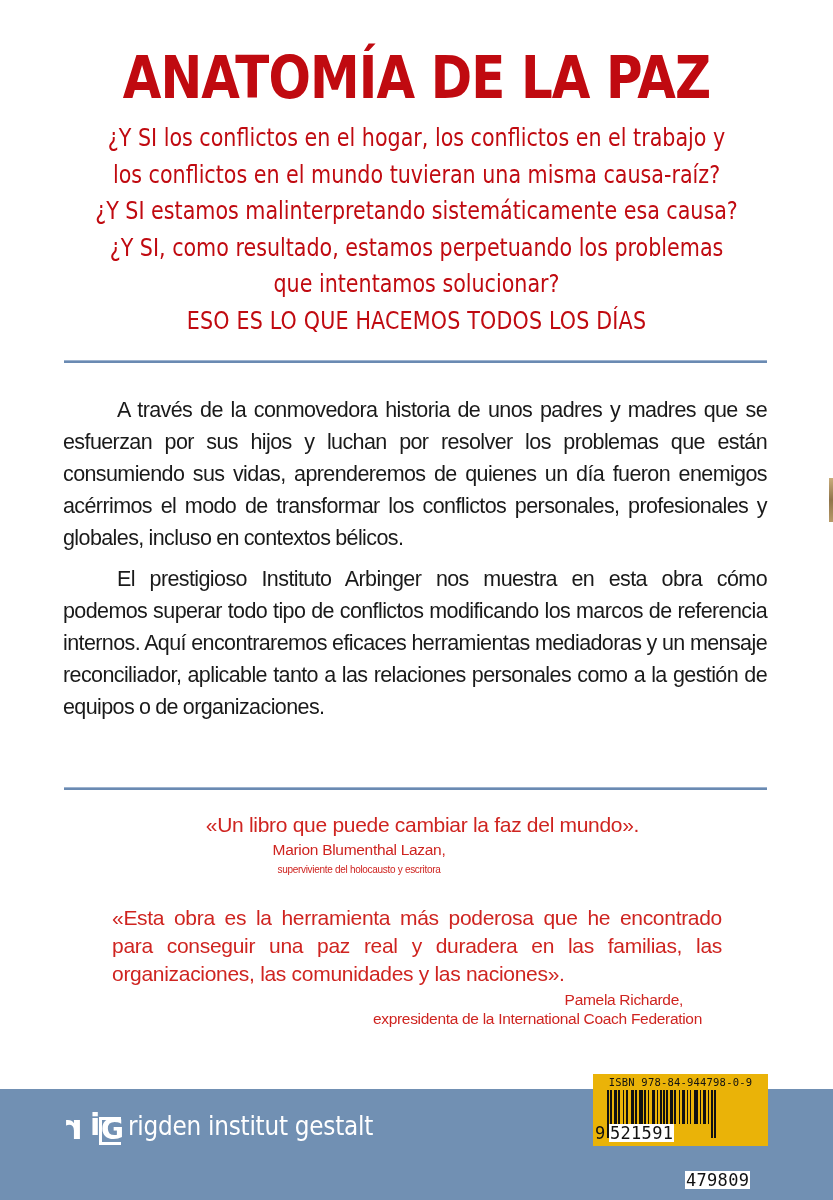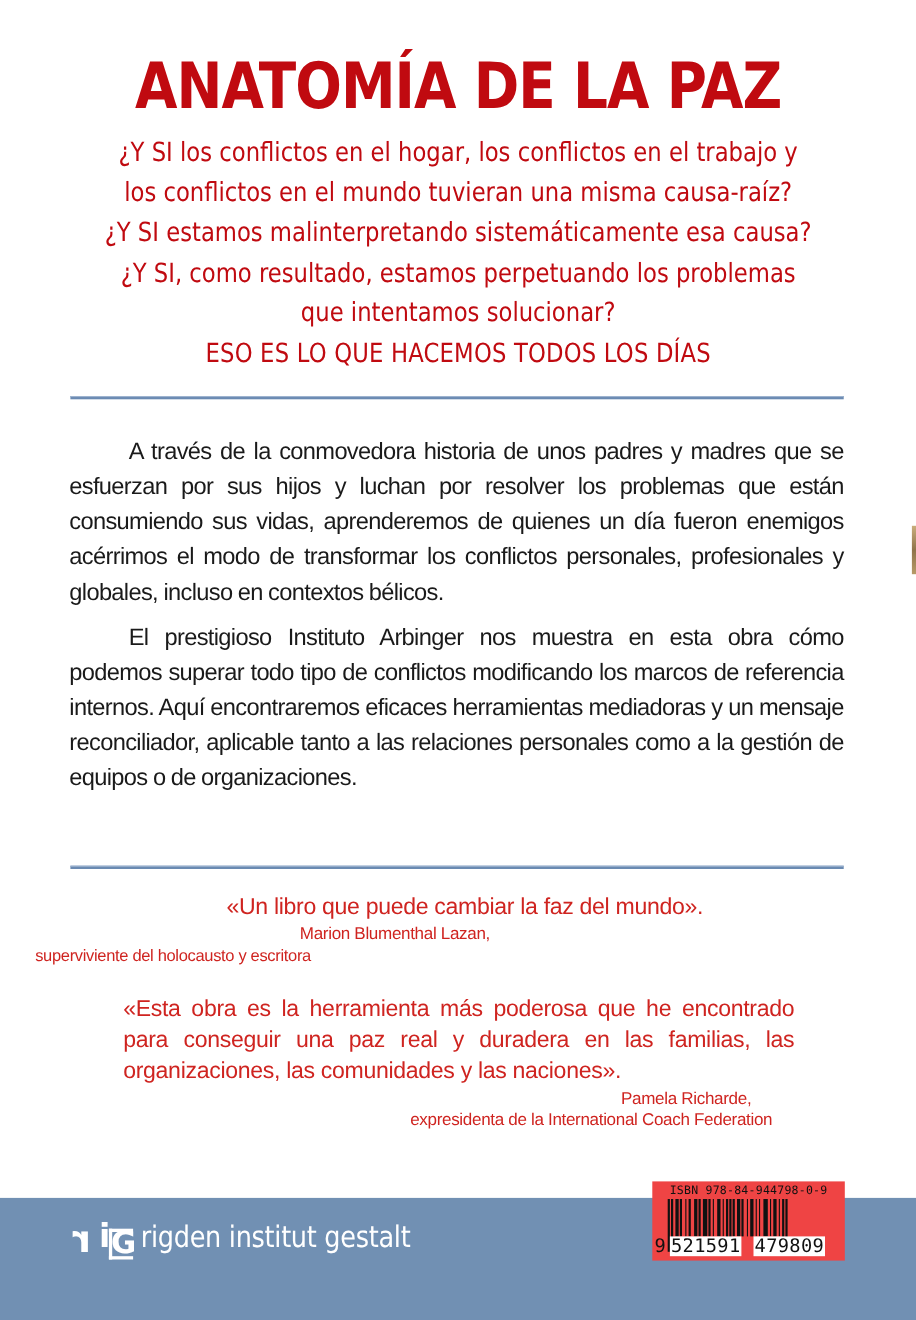--- a/index.html
+++ b/index.html
@@ -37,21 +37,21 @@
     }
     .body-text p { text-indent: 54px; margin-bottom: 9px; }
     .body-text em { font-style: italic; }
 
     .quote {
       position: absolute; color: #cf2420;
       font-family: "Liberation Sans", sans-serif; letter-spacing: -0.3px;
     }
     .quote-1-text { left: 0; width: 833px; top: 812px; text-align: center; font-size: 21px; line-height: 26px; padding-left: 12px; }
     .quote-1-author { left: 0; width: 718px; top: 840px; text-align: center; font-size: 15.5px; line-height: 20px; }
-    .quote-1-role { left: 0; width: 718px; top: 860px; text-align: left; font-size: 15px; line-height: 20px; padding-left: 32px; }
+    .quote-1-role { left: 0; width: 718px; top: 860px; text-align: center; font-size: 10px; line-height: 20px; }
 
     .quote-2-text { left: 112px; width: 610px; top: 904px; text-align: justify; font-size: 21px; line-height: 28px; text-align-last: left; }
     .quote-2-author { left: 0; width: 683px; top: 990px; text-align: right; font-size: 15.5px; line-height: 20px; }
     .quote-2-role { left: 0; width: 683px; top: 1009px; text-align: right; font-size: 15.5px; line-height: 20px; margin-left: 19px; }
 
     .footer-band {
       position: absolute; left: 0; top: 1089px; width: 833px; height: 111px;
       background: #7190b3;
     }
 
@@ -69,42 +69,42 @@
     .logo-mark .g { position: absolute; left: 35px; top: 7px; font-size: 28px; line-height: 34px; }
     .logo-word {
       margin-left: 6px; color: #ffffff;
       font-family: "DejaVu Sans", sans-serif; font-size: 27px;
       letter-spacing: -0.3px; transform: scaleX(0.86); transform-origin: left center;
       white-space: nowrap; line-height: 40px;
     }
 
     .barcode-box {
       position: absolute; left: 593px; top: 1074px; width: 175px; height: 72px;
-      background: #ef4444;
+      background: #eab308;
     }
     .isbn-label {
       position: absolute; left: 0; top: 2px; width: 175px; text-align: center;
       font-family: "DejaVu Sans Mono", monospace; font-size: 10.5px; color: #111;
       letter-spacing: 0.2px; line-height: 12px;
     }
     .bars {
       position: absolute; left: 14px; top: 16px; width: 154px; height: 46px;
       display: flex; align-items: flex-start;
     }
     .bars span { display: block; background: #111; height: 34px; }
     .bars span.tall { height: 48px; }
     .bars span.gap { background: transparent; }
     .barcode-digits {
       position: absolute; left: 2px; top: 50px; width: 172px;
       font-family: "DejaVu Sans Mono", monospace; font-size: 17px; color: #111;
       line-height: 18px; letter-spacing: 0.3px; white-space: nowrap;
     }
     .barcode-digits .d-first { position: absolute; left: 0; }
     .barcode-digits .d-left { position: absolute; left: 14px; background: #fff; padding: 0 1px; }
-    .barcode-digits .d-right { position: absolute; left: 90px; background: #fff; padding: 0 1px; }
+    .barcode-digits .d-right { position: absolute; left: 90px; background: #fff; padding: 0 1px; margin-top: 47px; }
 
     .edge-strip {
       position: absolute; left: 829px; top: 478px; width: 4px; height: 44px;
       background: linear-gradient(180deg, #c9ad7c, #8f744a 50%, #b79a68);
     }
   </style>
 </head>
 <body>
 
 <div>

